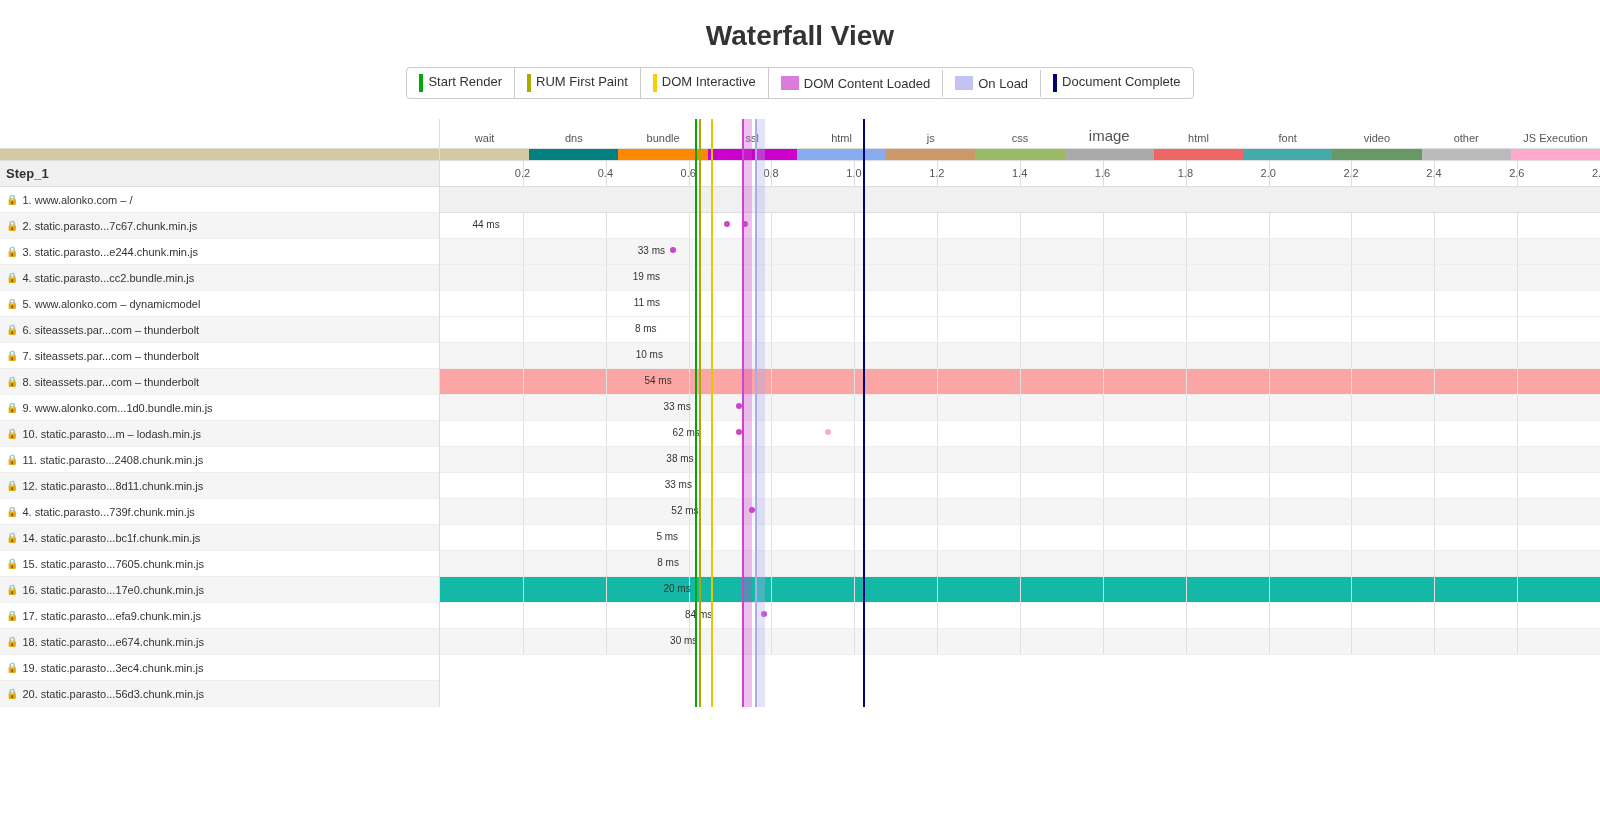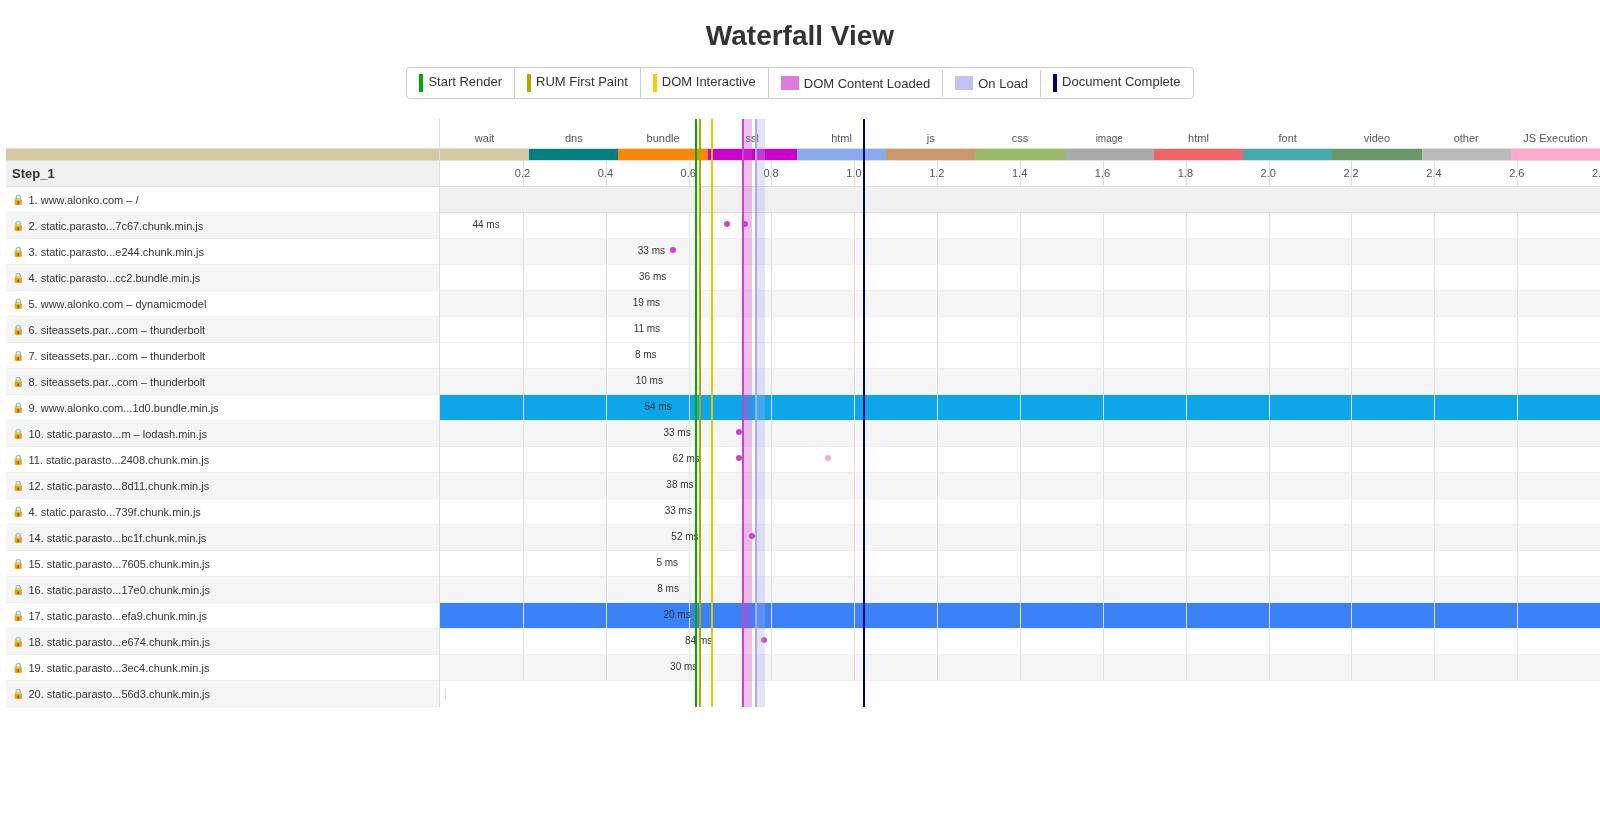--- a/index.html
+++ b/index.html
@@ -77,21 +77,20 @@
       bottom: 0;
       width: 1px;
       background: #ddd;
     }
 
     .left-panel {
       width: 440px;
       min-width: 440px;
       border-right: 1px solid #ddd;
       flex-shrink: 0;
-      padding-left: 6px;
     }
 
     .colorbar-left {
       height: 12px;
       border-bottom: 1px solid #ddd;
       background: #e8e8e8;
     }
 
     .step-row {
       height: 26px;
@@ -322,21 +321,21 @@
   <div style="flex:1; position:relative; min-width:900px;">
 
     <div style="height:30px; border-bottom:1px solid #ddd; display:flex; align-items:flex-end;" id="type-labels-header">
         <div style="flex: 1 1 0%; text-align: center; font-size: 11px; color: rgb(85, 85, 85); padding-bottom: 4px;">wait</div>
         <div style="flex: 1 1 0%; text-align: center; font-size: 11px; color: rgb(85, 85, 85); padding-bottom: 4px;">dns</div>
         <div style="flex: 1 1 0%; text-align: center; font-size: 11px; color: rgb(85, 85, 85); padding-bottom: 4px;">bundle</div>
         <div style="flex: 1 1 0%; text-align: center; font-size: 11px; color: rgb(85, 85, 85); padding-bottom: 4px;">ssl</div>
         <div style="flex: 1 1 0%; text-align: center; font-size: 11px; color: rgb(85, 85, 85); padding-bottom: 4px;">html</div>
         <div style="flex: 1 1 0%; text-align: center; font-size: 11px; color: rgb(85, 85, 85); padding-bottom: 4px;">js</div>
         <div style="flex: 1 1 0%; text-align: center; font-size: 11px; color: rgb(85, 85, 85); padding-bottom: 4px;">css</div>
-        <div style="flex: 1 1 0%; text-align: center; font-size: 10px; color: rgb(85, 85, 85); padding-bottom: 4px;">image</div>
+        <div style="flex: 1 1 0%; text-align: center; font-size: 15px; color: rgb(85, 85, 85); padding-bottom: 4px;">image</div>
         <div style="flex: 1 1 0%; text-align: center; font-size: 11px; color: rgb(85, 85, 85); padding-bottom: 4px;">html</div>
         <div style="flex: 1 1 0%; text-align: center; font-size: 11px; color: rgb(85, 85, 85); padding-bottom: 4px;">font</div>
         <div style="flex: 1 1 0%; text-align: center; font-size: 11px; color: rgb(85, 85, 85); padding-bottom: 4px;">video</div>
         <div style="flex: 1 1 0%; text-align: center; font-size: 11px; color: rgb(85, 85, 85); padding-bottom: 4px;">other</div>
         <div style="flex: 1 1 0%; text-align: center; font-size: 11px; color: rgb(85, 85, 85); padding-bottom: 4px;">JS Execution</div>
       </div>
 
     <div style="height:12px; border-bottom:1px solid #ddd; display:flex;" id="colorbar-right">
         <div style="flex: 1 1 0%; background: rgb(212, 201, 160);"></div>
         <div style="flex: 1 1 0%; background: rgb(0, 128, 128);"></div>
@@ -425,40 +424,20 @@
           <div class="tick-grid-line" style="left: 78.5714%;"></div>
           <div class="tick-grid-line" style="left: 85.7143%;"></div>
           <div class="tick-grid-line" style="left: 92.8571%;"></div>
           <div class="resource-bar" style="left: 15.7143%;">
             <div class="bar-segment" style="background: rgb(212, 201, 160); width: 0.3%;"></div>
             <div class="bar-segment" style="background: rgb(204, 153, 102); width: 0.892857%;"></div>
           </div>
           <div class="bar-label" style="left: 17.05%;">33 ms</div>
           <div style="position: absolute; left: 19.8214%; top: 8px; width: 6px; height: 6px; border-radius: 50%; background: rgb(204, 68, 204);"></div>
         </div>
-        <div class="chart-row" style="background: rgb(255, 255, 255);">
-          <div class="tick-grid-line" style="left: 7.14286%;"></div>
-          <div class="tick-grid-line" style="left: 14.2857%;"></div>
-          <div class="tick-grid-line" style="left: 21.4286%;"></div>
-          <div class="tick-grid-line" style="left: 28.5714%;"></div>
-          <div class="tick-grid-line" style="left: 35.7143%;"></div>
-          <div class="tick-grid-line" style="left: 42.8571%;"></div>
-          <div class="tick-grid-line" style="left: 50%;"></div>
-          <div class="tick-grid-line" style="left: 57.1429%;"></div>
-          <div class="tick-grid-line" style="left: 64.2857%;"></div>
-          <div class="tick-grid-line" style="left: 71.4286%;"></div>
-          <div class="tick-grid-line" style="left: 78.5714%;"></div>
-          <div class="tick-grid-line" style="left: 85.7143%;"></div>
-          <div class="tick-grid-line" style="left: 92.8571%;"></div>
-          <div class="resource-bar" style="left: 15.7143%;">
-            <div class="bar-segment" style="background: rgb(212, 201, 160); width: 0.3%;"></div>
-            <div class="bar-segment" style="background: rgb(204, 153, 102); width: 1%;"></div>
-          </div>
-          <div class="bar-label" style="left: 17.1571%;">36 ms</div>
-        </div>
         <div class="chart-row" style="background: rgb(245, 245, 245);">
           <div class="tick-grid-line" style="left: 7.14286%;"></div>
           <div class="tick-grid-line" style="left: 14.2857%;"></div>
           <div class="tick-grid-line" style="left: 21.4286%;"></div>
           <div class="tick-grid-line" style="left: 28.5714%;"></div>
           <div class="tick-grid-line" style="left: 35.7143%;"></div>
           <div class="tick-grid-line" style="left: 42.8571%;"></div>
           <div class="tick-grid-line" style="left: 50%;"></div>
           <div class="tick-grid-line" style="left: 57.1429%;"></div>
           <div class="tick-grid-line" style="left: 64.2857%;"></div>
@@ -522,21 +501,21 @@
           <div class="tick-grid-line" style="left: 64.2857%;"></div>
           <div class="tick-grid-line" style="left: 71.4286%;"></div>
           <div class="tick-grid-line" style="left: 78.5714%;"></div>
           <div class="tick-grid-line" style="left: 85.7143%;"></div>
           <div class="tick-grid-line" style="left: 92.8571%;"></div>
           <div class="resource-bar" style="left: 16.25%;">
             <div class="bar-segment" style="background: rgb(204, 153, 102); width: 0.321429%;"></div>
           </div>
           <div class="bar-label" style="left: 16.8714%;">10 ms</div>
         </div>
-        <div class="chart-row" style="background: #0ea5e9;">
+        <div class="chart-row" style="background: #fca5a5;">
           <div class="tick-grid-line" style="left: 7.14286%;"></div>
           <div class="tick-grid-line" style="left: 14.2857%;"></div>
           <div class="tick-grid-line" style="left: 21.4286%;"></div>
           <div class="tick-grid-line" style="left: 28.5714%;"></div>
           <div class="tick-grid-line" style="left: 35.7143%;"></div>
           <div class="tick-grid-line" style="left: 42.8571%;"></div>
           <div class="tick-grid-line" style="left: 50%;"></div>
           <div class="tick-grid-line" style="left: 57.1429%;"></div>
           <div class="tick-grid-line" style="left: 64.2857%;"></div>
           <div class="tick-grid-line" style="left: 71.4286%;"></div>
@@ -684,21 +663,21 @@
           <div class="tick-grid-line" style="left: 64.2857%;"></div>
           <div class="tick-grid-line" style="left: 71.4286%;"></div>
           <div class="tick-grid-line" style="left: 78.5714%;"></div>
           <div class="tick-grid-line" style="left: 85.7143%;"></div>
           <div class="tick-grid-line" style="left: 92.8571%;"></div>
           <div class="resource-bar" style="left: 18.2143%;">
             <div class="bar-segment" style="background: rgb(204, 153, 102); width: 0.3%;"></div>
           </div>
           <div class="bar-label" style="left: 18.7286%;">8 ms</div>
         </div>
-        <div class="chart-row" style="background: #3b82f6;">
+        <div class="chart-row" style="background: #14b8a6;">
           <div class="tick-grid-line" style="left: 7.14286%;"></div>
           <div class="tick-grid-line" style="left: 14.2857%;"></div>
           <div class="tick-grid-line" style="left: 21.4286%;"></div>
           <div class="tick-grid-line" style="left: 28.5714%;"></div>
           <div class="tick-grid-line" style="left: 35.7143%;"></div>
           <div class="tick-grid-line" style="left: 42.8571%;"></div>
           <div class="tick-grid-line" style="left: 50%;"></div>
           <div class="tick-grid-line" style="left: 57.1429%;"></div>
           <div class="tick-grid-line" style="left: 64.2857%;"></div>
           <div class="tick-grid-line" style="left: 71.4286%;"></div>

